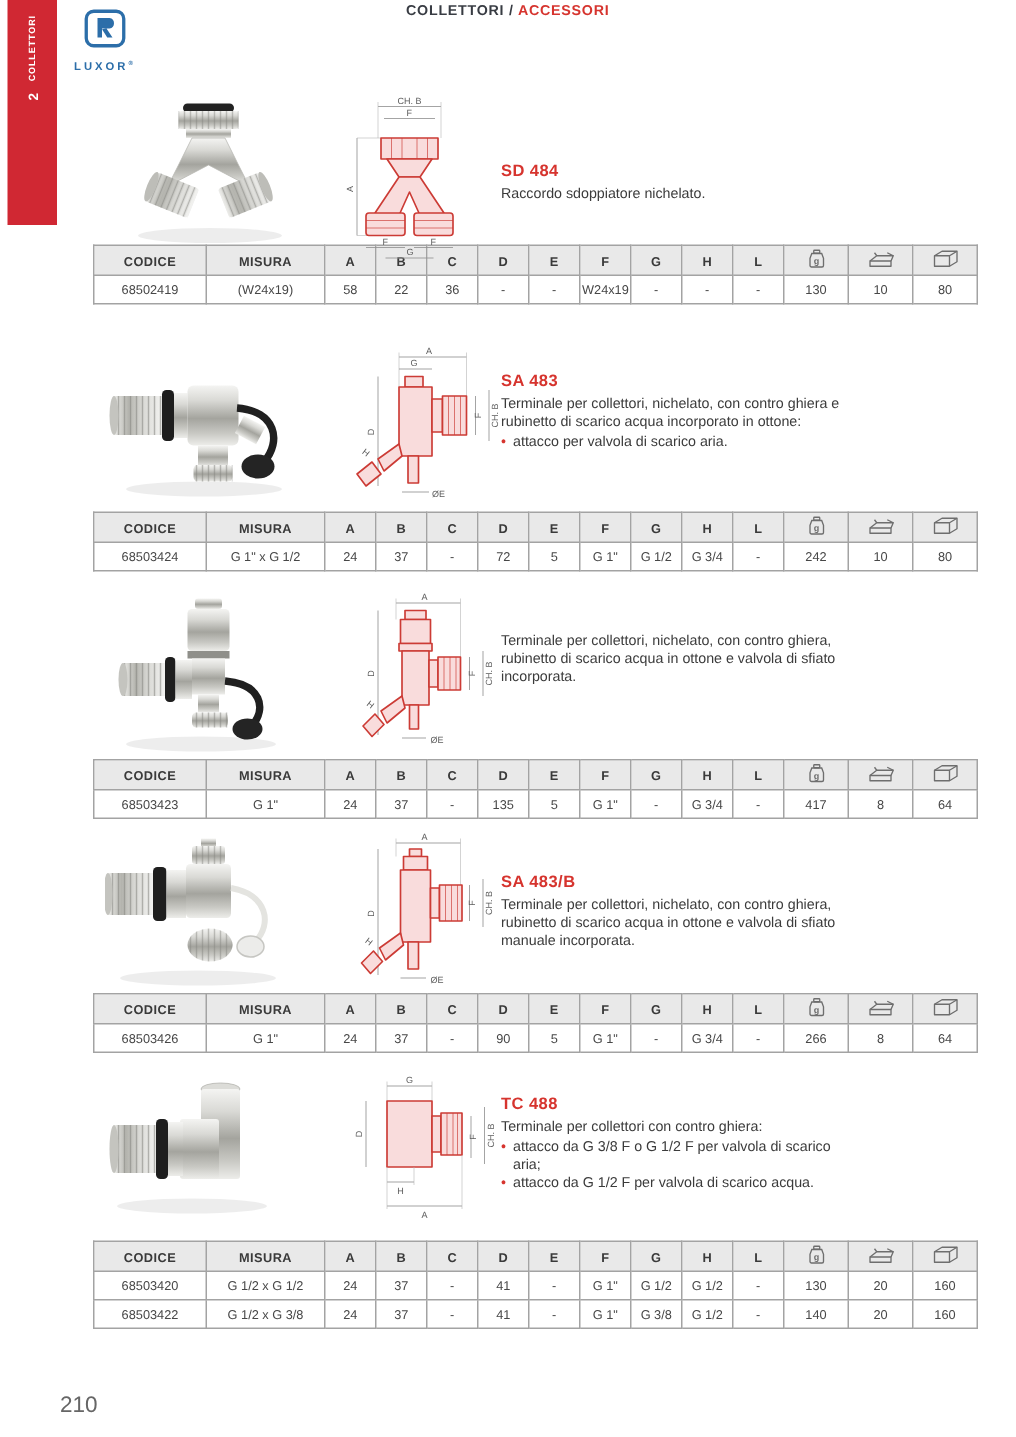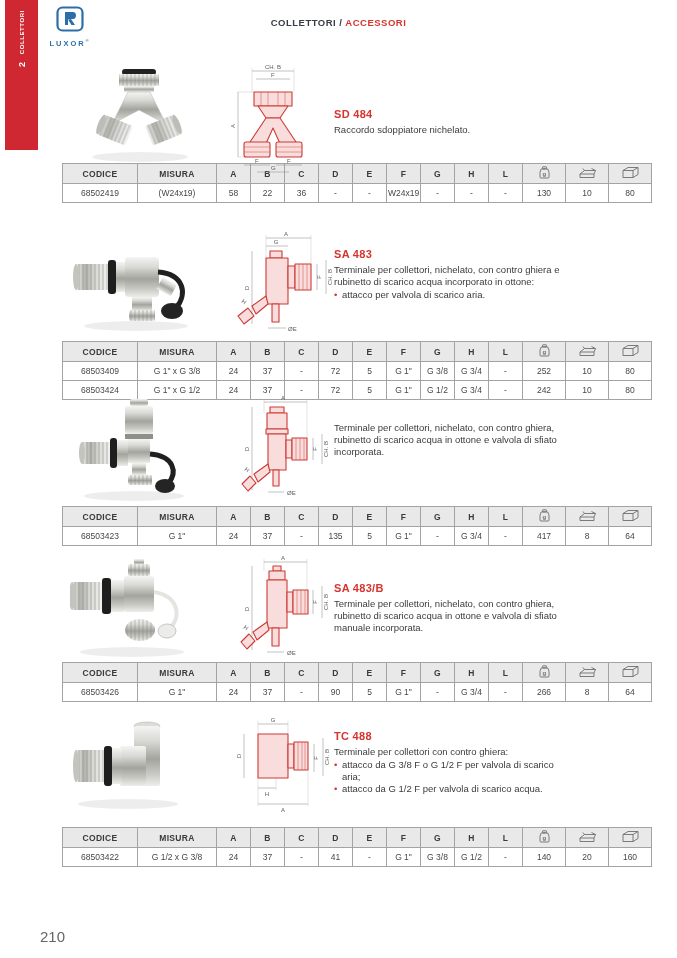--- a/index.html
+++ b/index.html
@@ -12,21 +12,21 @@
   .chapter-band .vtext{writing-mode:vertical-rl;transform:rotate(180deg);color:#ffffff;}
   .chapter-label{font-size:6px;letter-spacing:.6px;font-weight:700;}
   .chapter-number{font-size:9px;font-weight:700;margin-top:8px;}
 
   
   .brand{position:absolute;left:40px;top:6px;width:60px;text-align:center;}
   .brand .word{color:#2c6ea9;font-size:7.5px;font-weight:700;letter-spacing:2px;margin-top:2px;}
   .brand sup{font-size:4px;}
 
   
-  .breadcrumb{position:absolute;left:0;top:17px;width:677px;text-align:center;
+  .breadcrumb{position:absolute;left:0;top:2px;width:677px;text-align:center;
     font-size:9.5px;font-weight:700;letter-spacing:.5px;}
   .breadcrumb .primary{color:#383c43;}
   .breadcrumb .accent{color:#d6342e;}
 
   
   .product{position:absolute;left:62px;width:557px;}
   .media{position:relative;}
   .s1 .media{height:101px;} .s2 .media{height:113px;} .s3 .media{height:112px;}
   .s4 .media{height:108px;} .s5 .media{height:113px;}
   .photo{position:absolute;left:8px;top:2px;width:140px;height:100px;}
@@ -321,36 +321,20 @@
     <g fill="none" stroke="#6e6e6e" stroke-width=".9" stroke-linejoin="round">
       <path d="M2,4.5 L7,1.5 L17,1.5 L17,8.5 L12,11.5 L2,11.5 Z"></path>
       <path d="M2,4.5 L12,4.5 L12,11.5 M12,4.5 L17,1.5"></path>
     </g>
   </svg>
 </th>
         </tr>
       </thead>
       <tbody>
         <tr>
-          <td>68503409</td>
-          <td>G 1" x G 3/8</td>
-          <td>24</td>
-          <td>37</td>
-          <td>-</td>
-          <td>72</td>
-          <td>5</td>
-          <td>G 1"</td>
-          <td>G 3/8</td>
-          <td>G 3/4</td>
-          <td>-</td>
-          <td>252</td>
-          <td>10</td>
-          <td>80</td>
-        </tr>
-        <tr>
           <td>68503424</td>
           <td>G 1" x G 1/2</td>
           <td>24</td>
           <td>37</td>
           <td>-</td>
           <td>72</td>
           <td>5</td>
           <td>G 1"</td>
           <td>G 1/2</td>
           <td>G 3/4</td>
@@ -686,20 +670,36 @@
     <g fill="none" stroke="#6e6e6e" stroke-width=".9" stroke-linejoin="round">
       <path d="M2,4.5 L7,1.5 L17,1.5 L17,8.5 L12,11.5 L2,11.5 Z"></path>
       <path d="M2,4.5 L12,4.5 L12,11.5 M12,4.5 L17,1.5"></path>
     </g>
   </svg>
 </th>
         </tr>
       </thead>
       <tbody>
         <tr>
+          <td>68503420</td>
+          <td>G 1/2 x G 1/2</td>
+          <td>24</td>
+          <td>37</td>
+          <td>-</td>
+          <td>41</td>
+          <td>-</td>
+          <td>G 1"</td>
+          <td>G 1/2</td>
+          <td>G 1/2</td>
+          <td>-</td>
+          <td>130</td>
+          <td>20</td>
+          <td>160</td>
+        </tr>
+        <tr>
           <td>68503422</td>
           <td>G 1/2 x G 3/8</td>
           <td>24</td>
           <td>37</td>
           <td>-</td>
           <td>41</td>
           <td>-</td>
           <td>G 1"</td>
           <td>G 3/8</td>
           <td>G 1/2</td>

